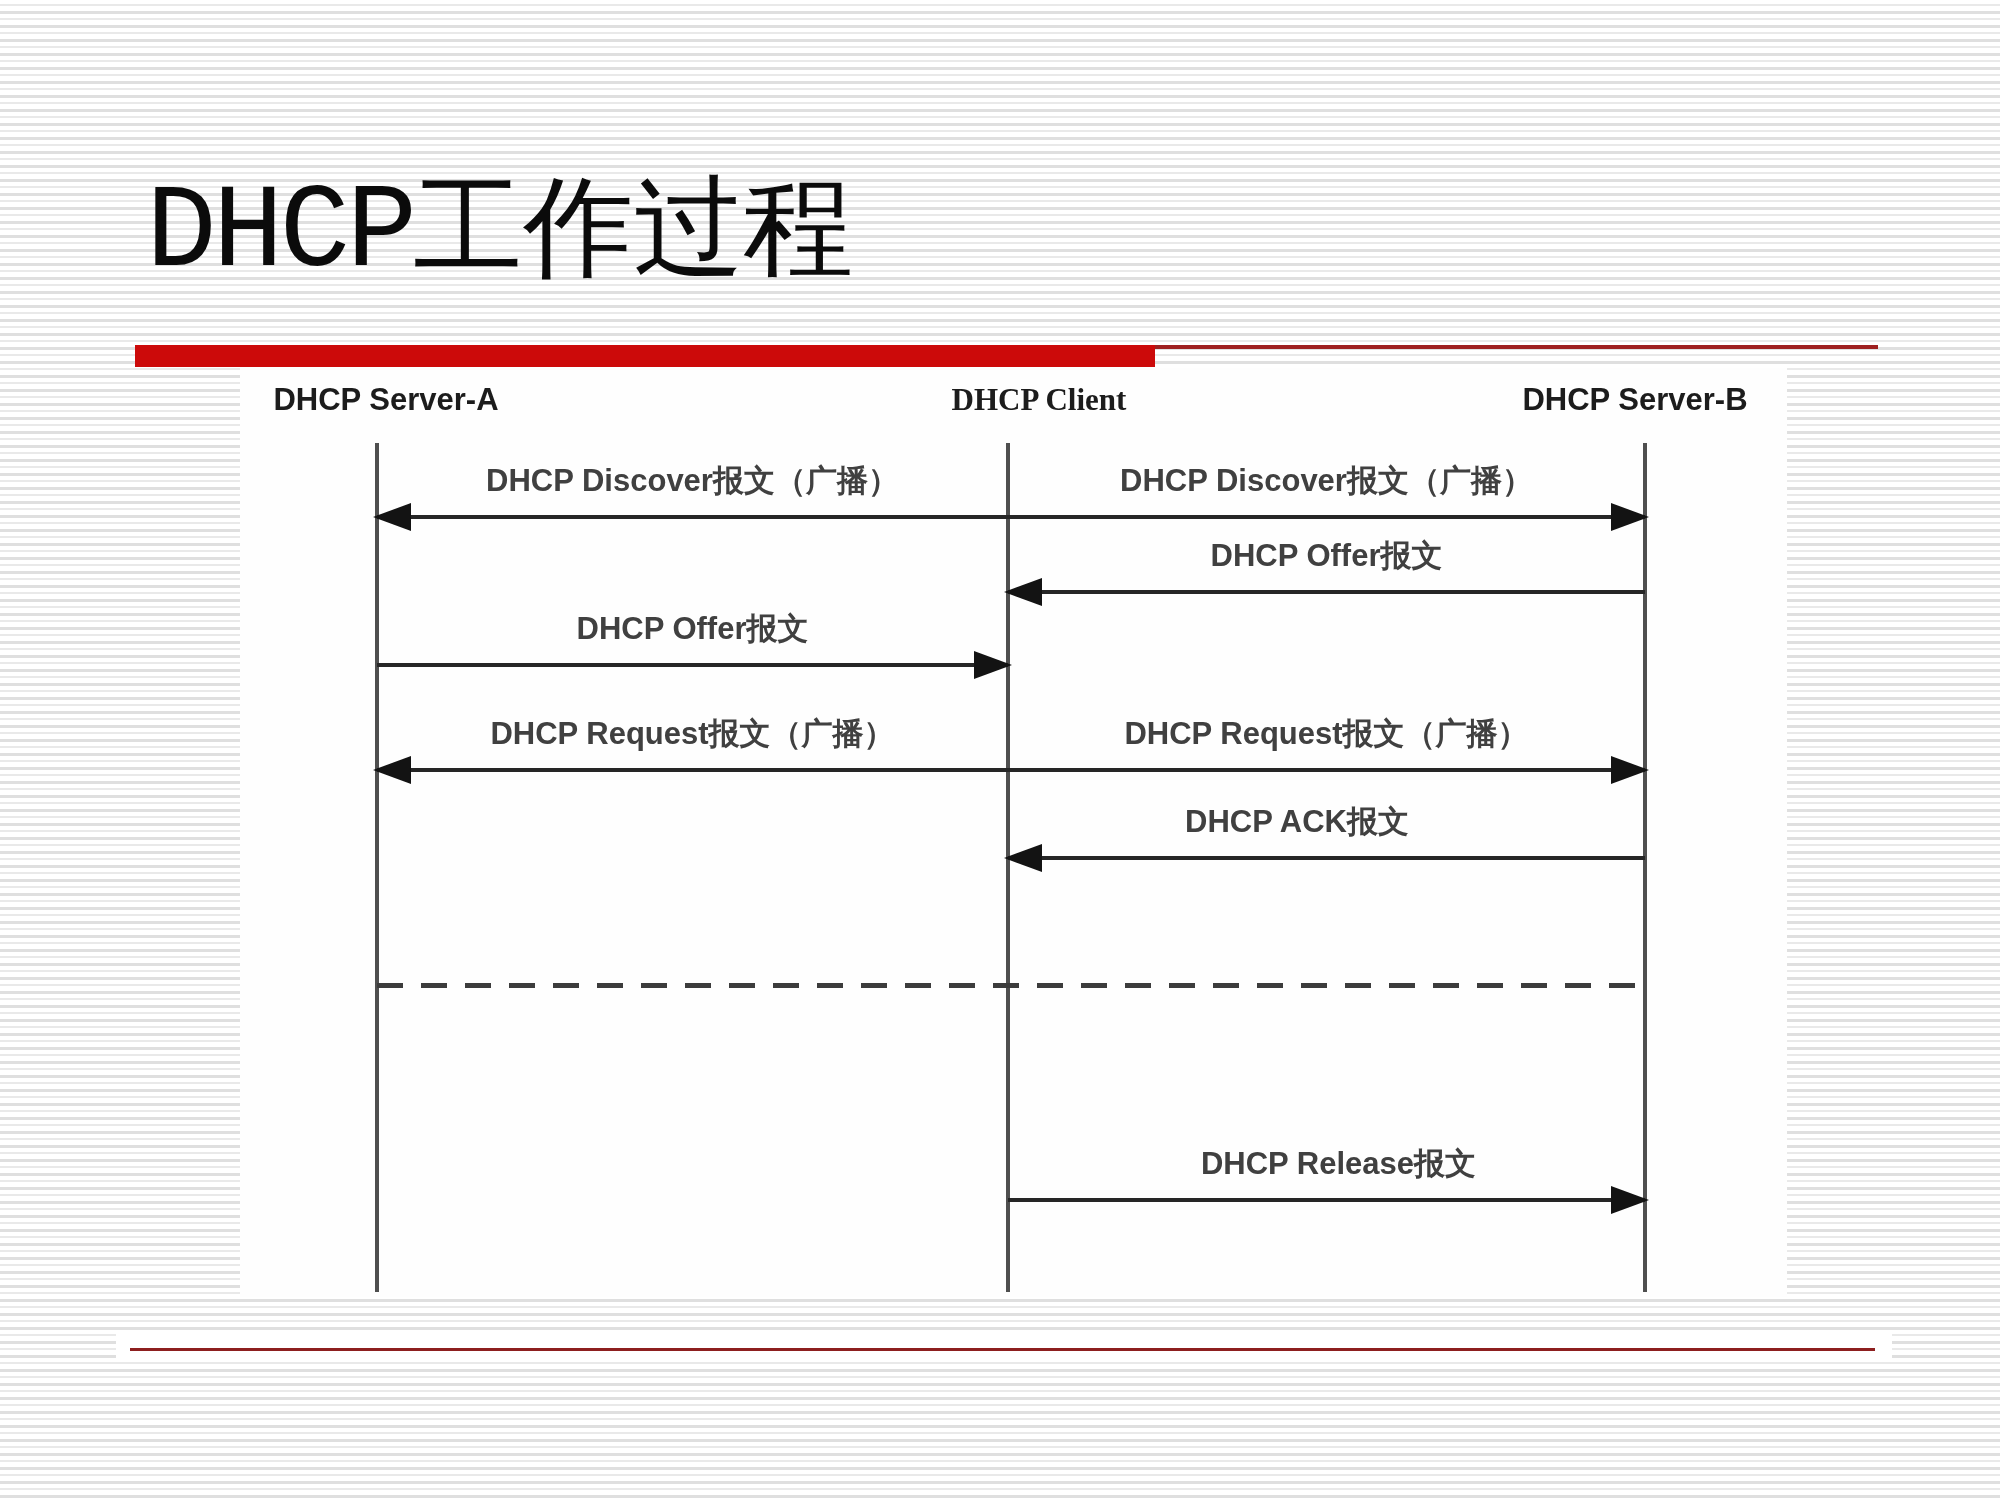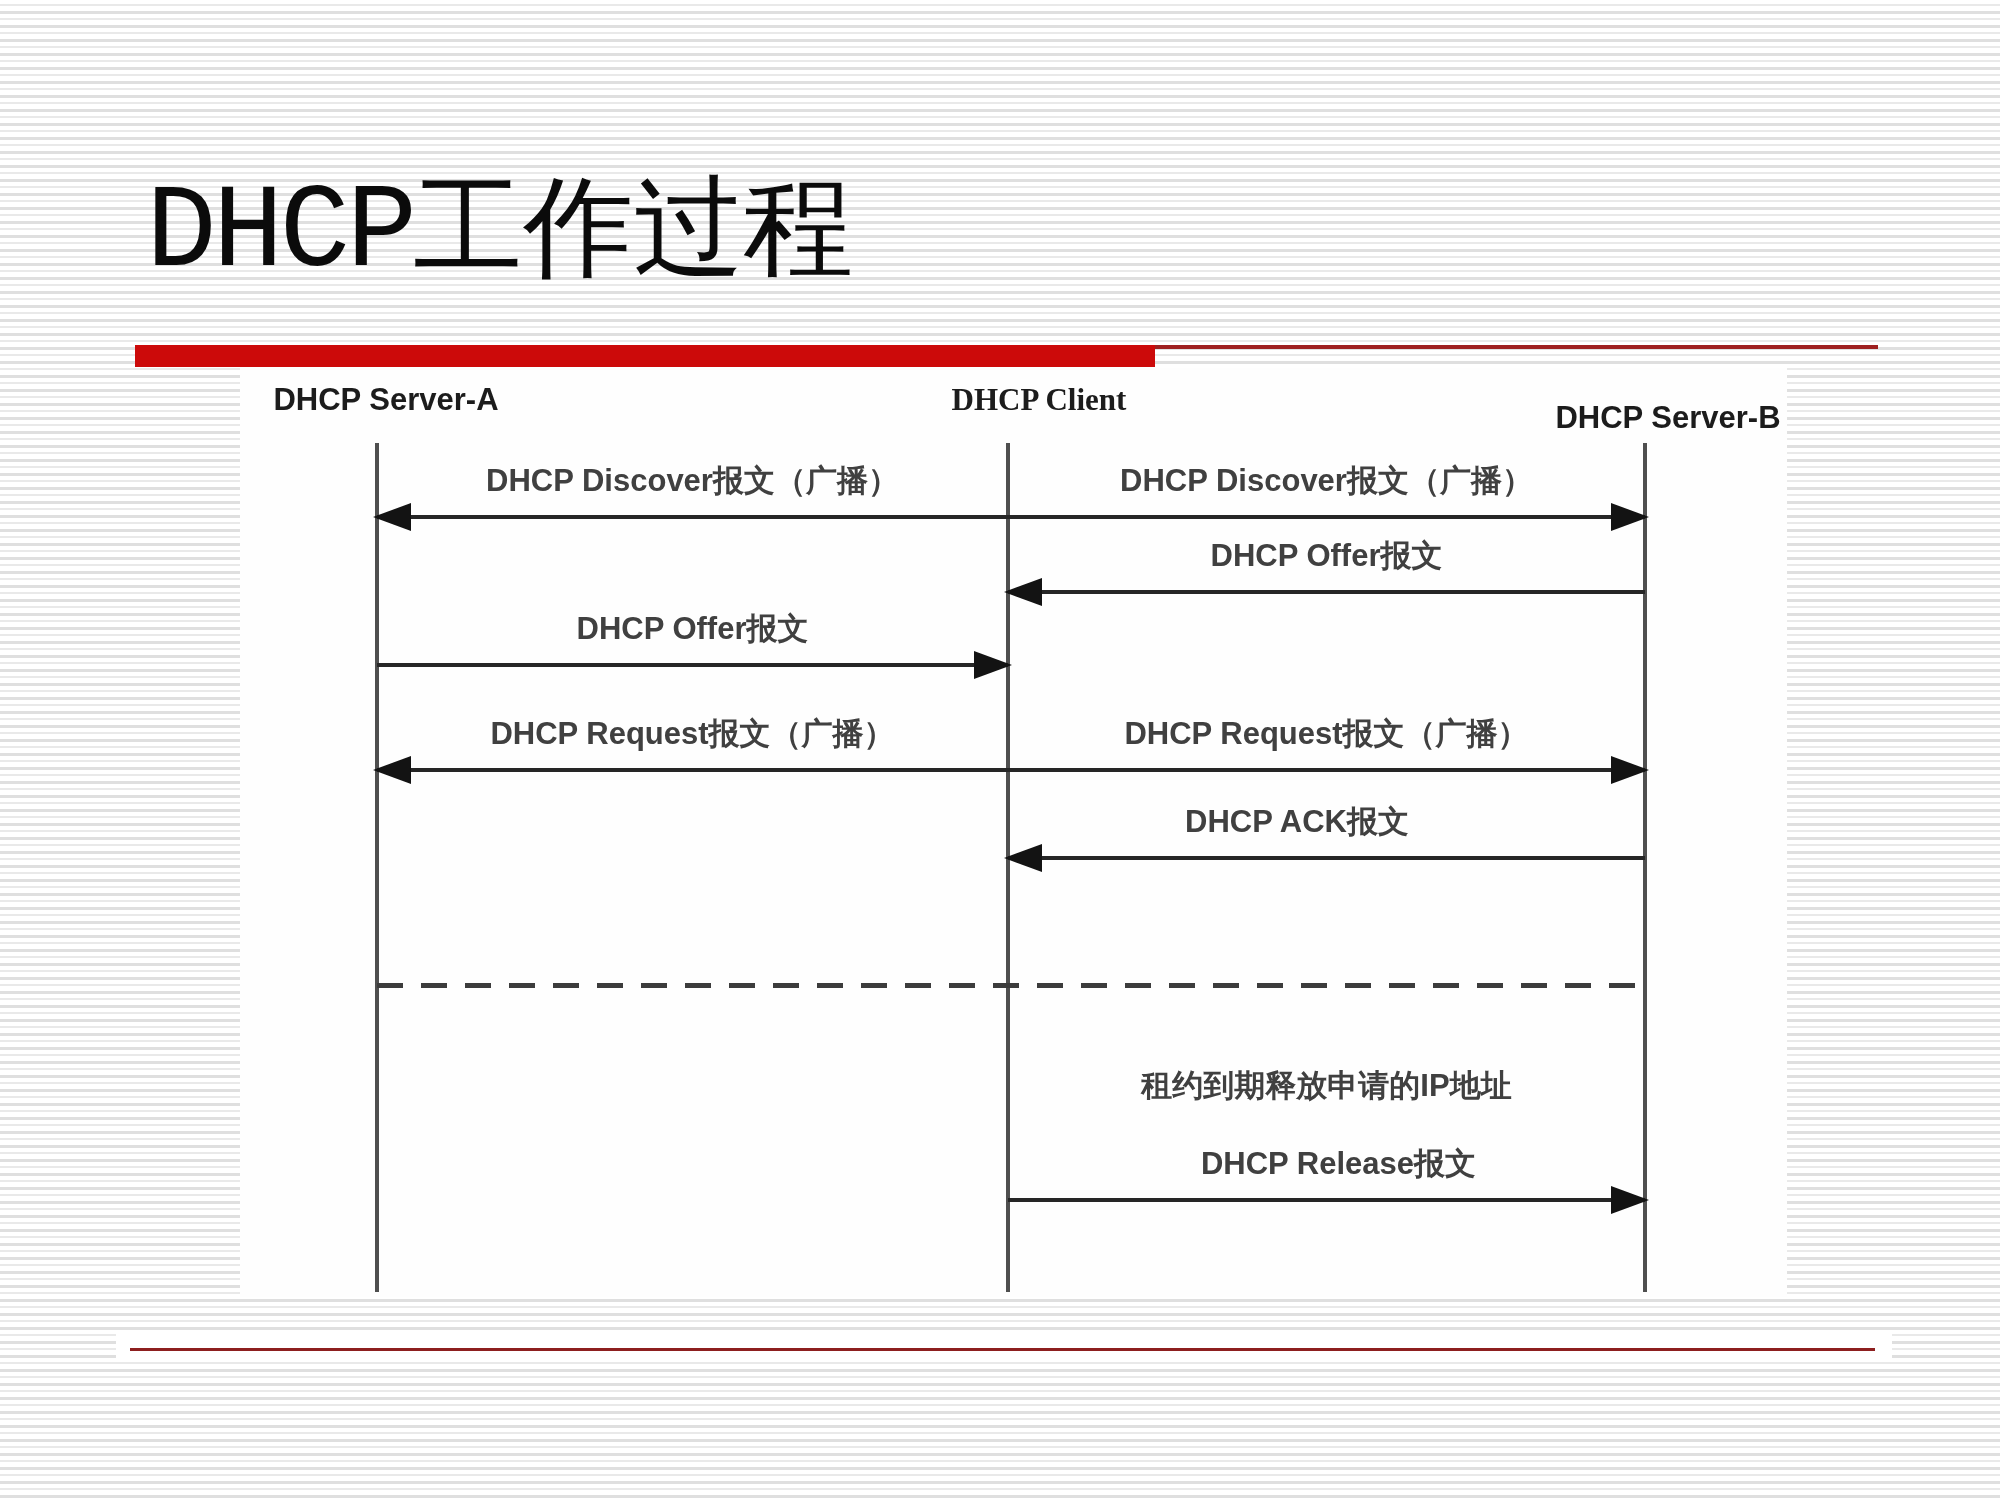--- a/index.html
+++ b/index.html
@@ -57,21 +57,21 @@
 
 <div class="red-bar" style="background: rgb(204, 10, 10);"></div>
 <div class="red-line-top" style="background: rgb(158, 32, 32);"></div>
 
 <div class="panel" id="panel">
     <div class="lifeline" style="left: 135px;"></div>
     <div class="actor-label" style="left: 146px;">DHCP Server-A</div>
     <div class="lifeline" style="left: 766px;"></div>
     <div class="actor-label" style="left: 799px; font-family: Liberation Serif, serif;">DHCP Client</div>
     <div class="lifeline" style="left: 1403px;"></div>
-    <div class="actor-label" style="left: 1428px; margin-top: 18px;">DHCP Server-B</div>
+    <div class="actor-label" style="left: 1395px;">DHCP Server-B</div>
     <div class="msg-line" style="left: 137px; top: 147px; width: 631px;">
       <div class="head head-left"></div>
     </div>
     <div class="msg-label" style="left: 452.5px; top: 92px;">DHCP Discover报文（广播）</div>
     <div class="msg-line" style="left: 768px; top: 147px; width: 637px;">
       <div class="head head-right"></div>
     </div>
     <div class="msg-label" style="left: 1086.5px; top: 92px;">DHCP Discover报文（广播）</div>
     <div class="msg-line" style="left: 768px; top: 222px; width: 637px;">
       <div class="head head-left"></div>
@@ -87,21 +87,20 @@
     <div class="msg-label" style="left: 452.5px; top: 345px;">DHCP Request报文（广播）</div>
     <div class="msg-line" style="left: 768px; top: 400px; width: 637px;">
       <div class="head head-right"></div>
     </div>
     <div class="msg-label" style="left: 1086.5px; top: 345px;">DHCP Request报文（广播）</div>
     <div class="msg-line" style="left: 768px; top: 488px; width: 637px;">
       <div class="head head-left"></div>
     </div>
     <div class="msg-label" style="left: 1057px; top: 433px;">DHCP ACK报文</div>
     <div class="dashed-line" style="left: 137px; top: 615px; width: 1268px;"></div>
-    <div class="msg-label" style="left: 1086.5px; top: 697px;">租约到期释放申请的IP地址</div>
     <div class="msg-line" style="left: 768px; top: 830px; width: 637px;">
       <div class="head head-right"></div>
     </div>
     <div class="msg-label" style="left: 1086.5px; top: 775px; margin-left: 12px;">DHCP Release报文</div>
   </div>
 
 <div class="bottom-band"></div>
 <div class="red-line-bottom" style="background: rgb(141, 31, 31);"></div>
 
 </body></html>

